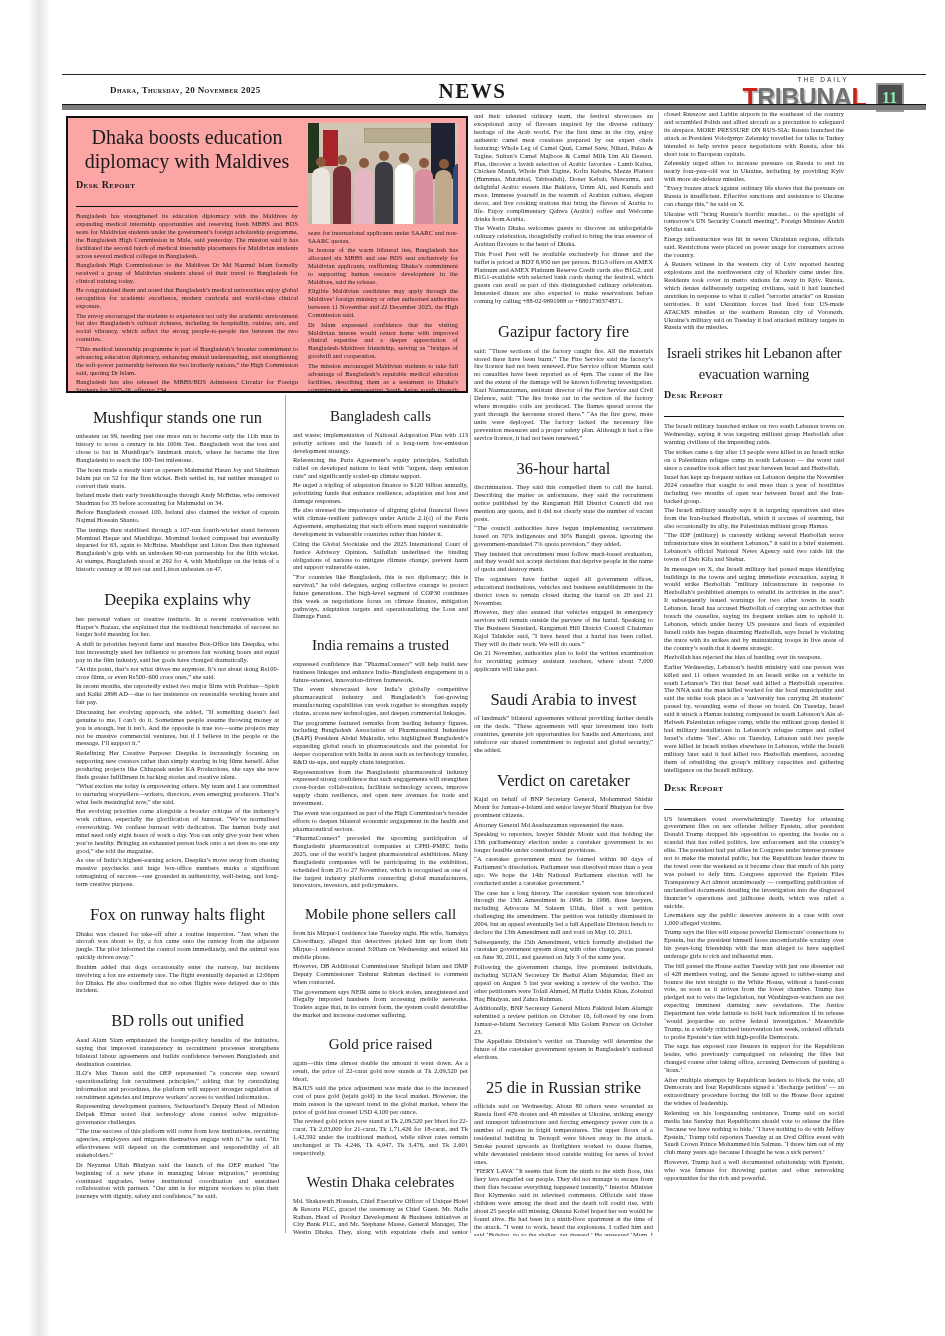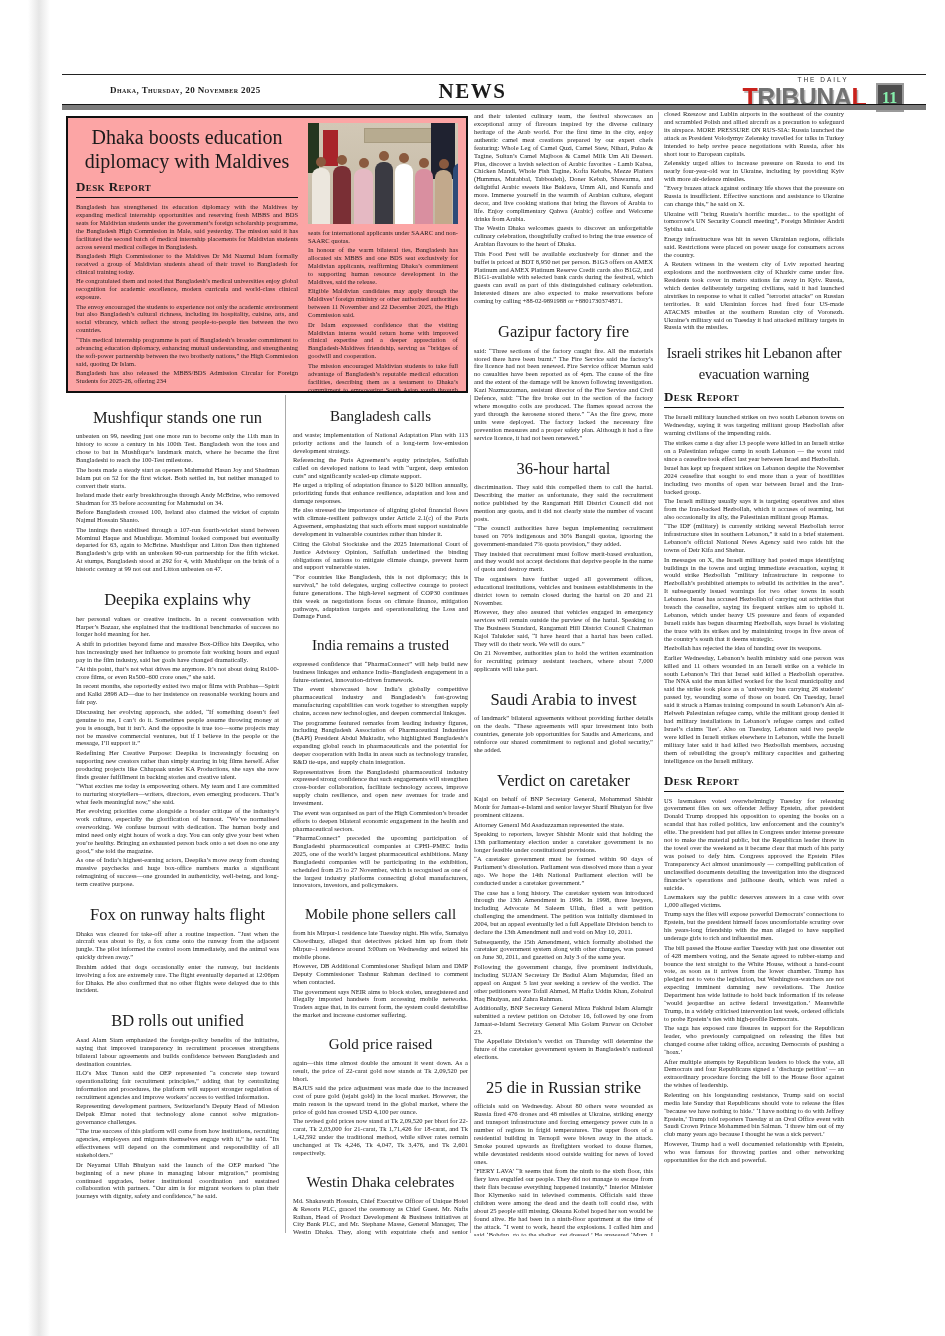--- a/index.html
+++ b/index.html
@@ -24,22 +24,22 @@
            line-height:25px;text-align:center;text-shadow:none;font-family:"Liberation Serif",serif;}
   .rule-thick{position:absolute;left:62px;width:864px;top:104px;height:5px;
               background:#7b7b7b;border-top:1px solid #151515;}
   
   p{font-size:6.5px;line-height:1.22;text-align:justify;margin:0 0 1.5px 0;}
   article{margin:0 0 8px 0;}
   .headline{font-weight:400;text-align:center;line-height:1.18;margin:17px 2px 5px 2px;}
   .h-m{font-size:15px;}
   .h-l{font-size:16.5px;}
   .h-xl{font-size:14.5px;line-height:1.45;margin:12px 0 4px 0;letter-spacing:-.2px;}
-  .byline{font-weight:bold;font-variant:small-caps;font-size:13px;letter-spacing:.4px;
-          border-bottom:1.3px solid #111;padding-bottom:2px;margin:3px 0 5px 0;}
+  .byline{font-weight:bold;font-variant:small-caps;font-size:10px;letter-spacing:.4px;
+          border-bottom:1.3px solid #111;padding-bottom:16px;margin:3px 0 5px 0;}
   
   .box{position:absolute;left:66px;top:116px;width:402px;height:277px;border:2px solid #101010;
        box-sizing:border-box;padding:5px 8px;display:flex;gap:10px;overflow:hidden;background:#fca5a5;}
   .box-left{width:222px;}
   .box-right{flex:1;min-width:0;}
   .box-headline{font-size:20px;font-weight:400;text-align:center;line-height:1.2;margin:2px 0 6px 0;}
   
   .photo{position:relative;width:100%;height:101px;margin:0 0 5px 0;overflow:hidden;
          background:linear-gradient(#d2c8b6,#c3b8a4);}
   .sign{position:absolute;left:56px;top:5px;width:78px;height:13px;background:#b7ab90;

